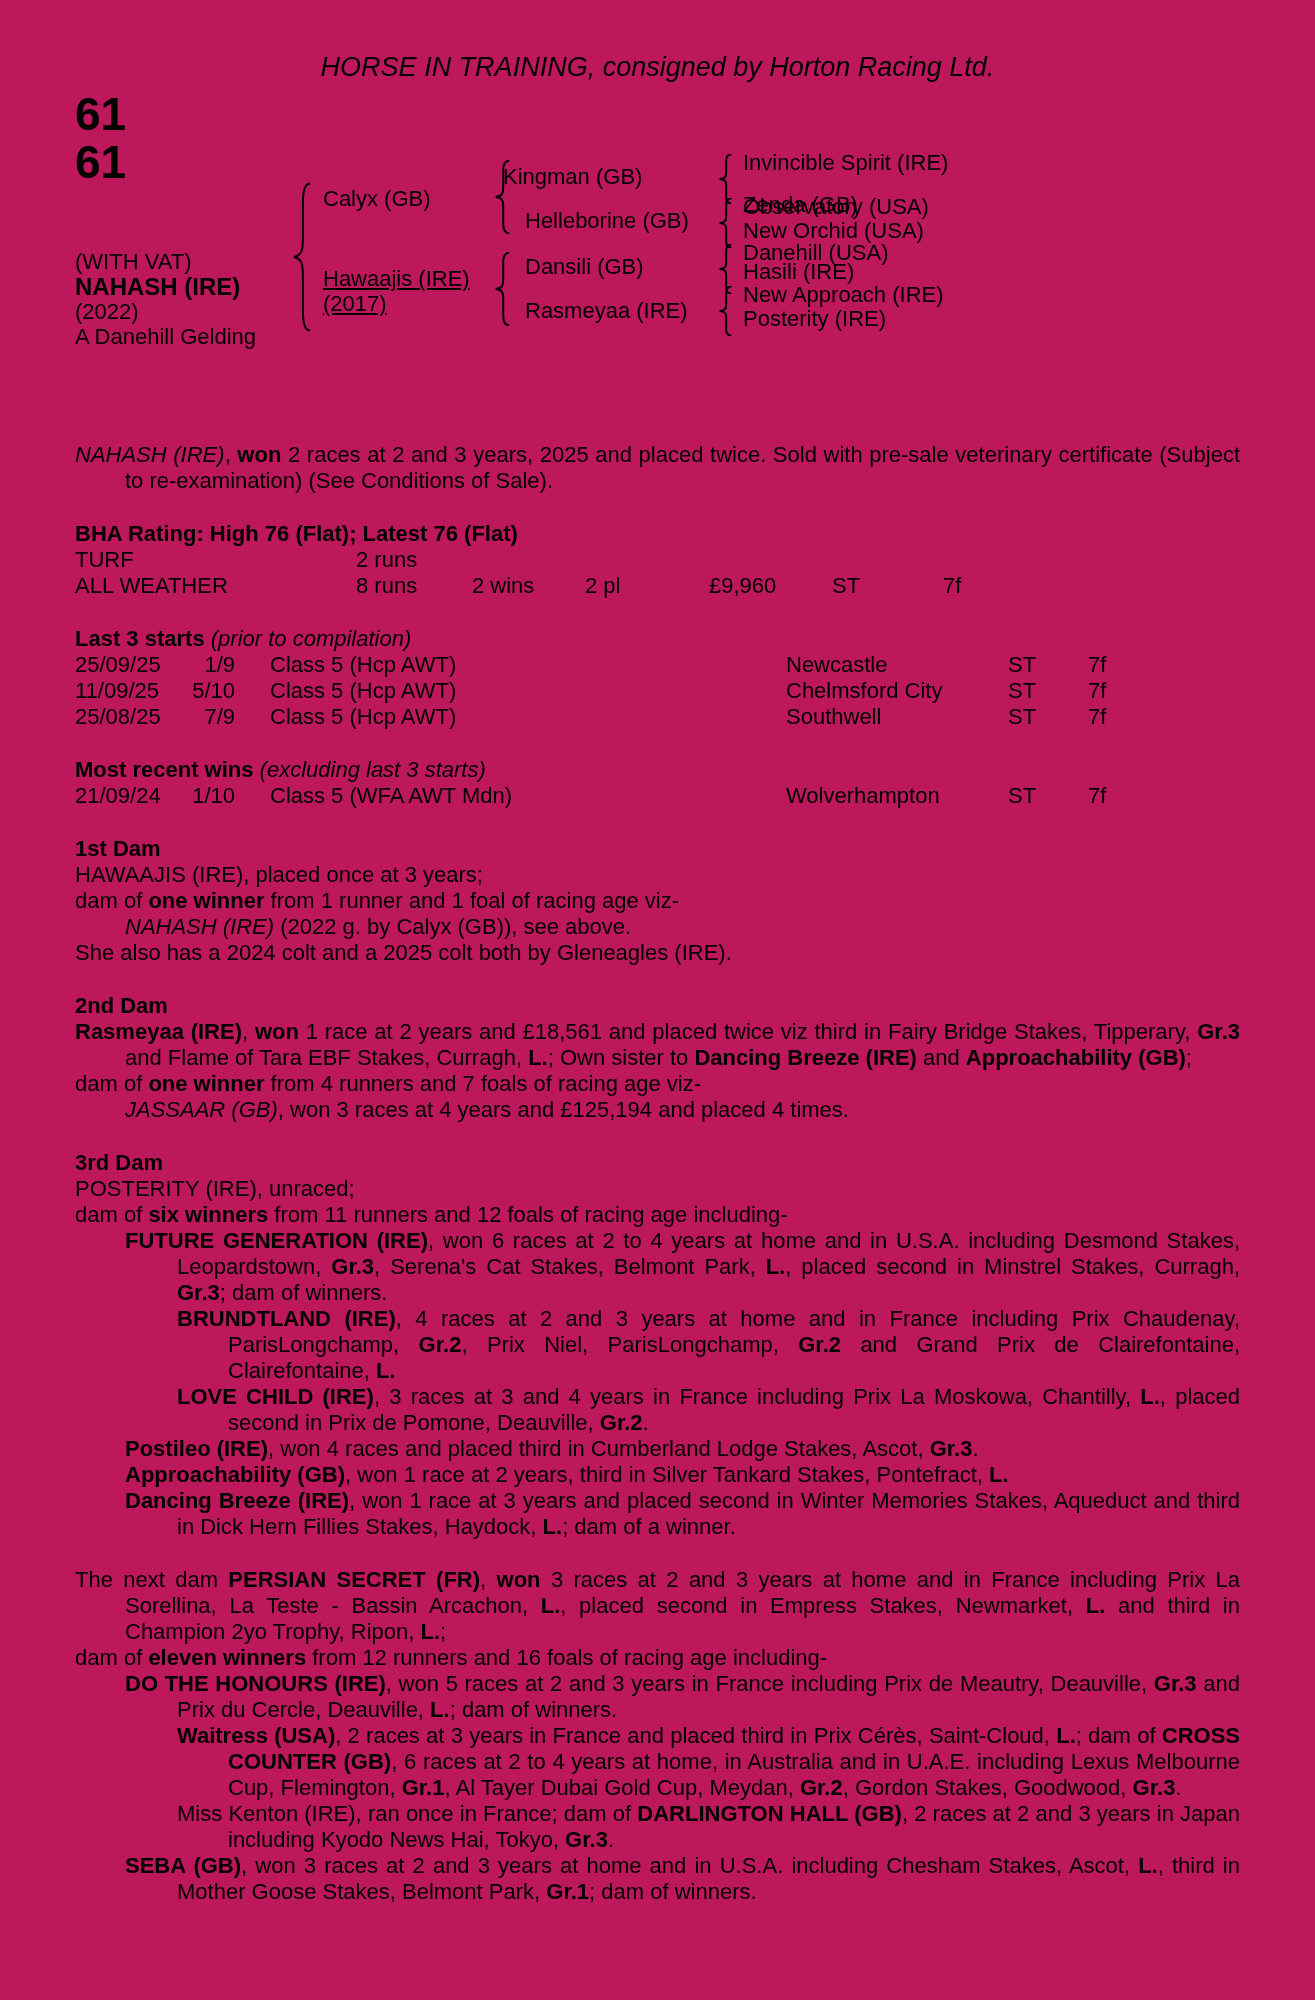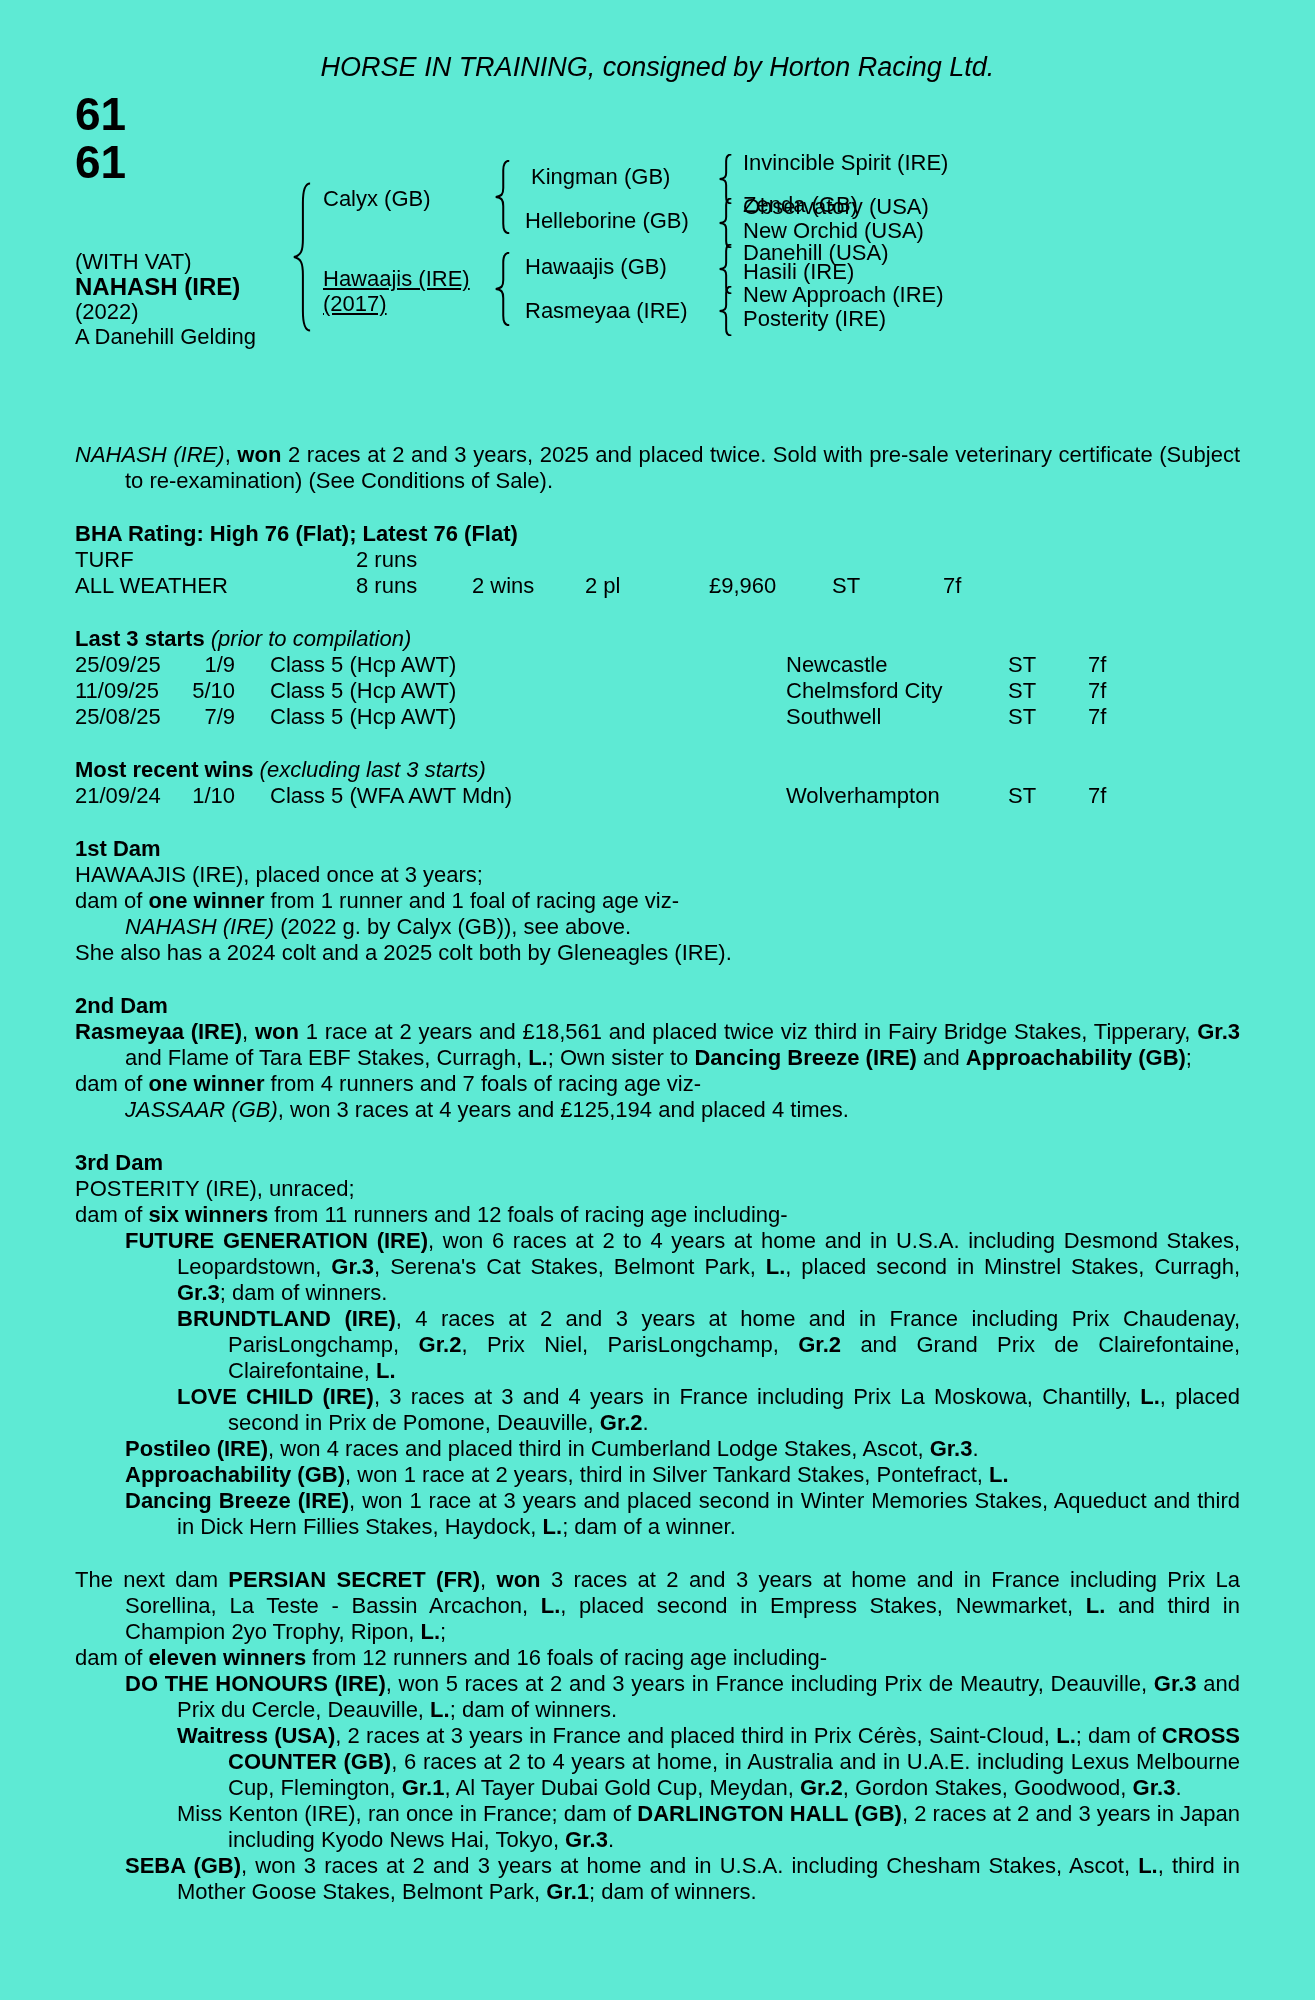--- a/index.html
+++ b/index.html
@@ -1,17 +1,17 @@
 <!DOCTYPE html>
 <html><head>
 <meta charset="utf-8">
 <style>
   html,body{margin:0;padding:0;background:#ffffff;}
   body{font-family:"Liberation Sans", sans-serif;color:#000;}
-  .page{width:1315px;height:2000px;box-sizing:border-box;padding:52px 75px 0 75px;overflow:hidden;background:#5eead4;}
+  .page{width:1315px;height:2000px;box-sizing:border-box;padding:52px 75px 0 75px;overflow:hidden;background:#be185d;}
   .b{font-weight:bold;}
   .i{font-style:italic;}
   p{margin:0;line-height:26px;font-size:22px;}
   
   .consignor{width:100%;text-align:center;font-style:italic;font-size:27px;line-height:30px;}
   .lots{display:flex;justify-content:flex-start;align-items:flex-start;margin-top:8px;height:52px;flex-direction:column;}
   .lot{font-weight:bold;font-size:46px;line-height:48px;}
   
   .pedigree{position:relative;height:192px;margin-top:14px;font-size:22px;}
   .ped-abs{position:absolute;white-space:nowrap;line-height:25px;}
@@ -65,23 +65,23 @@
       <div>(2017)</div>
     </div>
 
     <svg class="brace" style="left:420px;top:4px;width:15px;height:74px;" viewBox="0 0 20 100" preserveAspectRatio="none">
         <path d="M19 1 C13 1 11 6 11 14 L11 38 C11 46 9 49 1 50 C9 51 11 54 11 62 L11 86 C11 94 13 99 19 99"></path>
       </svg>
     <svg class="brace" style="left:420px;top:96px;width:15px;height:74px;" viewBox="0 0 20 100" preserveAspectRatio="none">
         <path d="M19 1 C13 1 11 6 11 14 L11 38 C11 46 9 49 1 50 C9 51 11 54 11 62 L11 86 C11 94 13 99 19 99"></path>
       </svg>
 
-    <div class="ped-abs" style="left:456px;top:8px;">Kingman (GB)</div>
+    <div class="ped-abs" style="left:428px;top:8px;">Kingman (GB)</div>
     <div class="ped-abs" style="left:450px;top:52px;">Helleborine (GB)</div>
-    <div class="ped-abs" style="left:450px;top:98px;">Hawaajis (GB)</div>
+    <div class="ped-abs" style="left:450px;top:98px;">Dansili (GB)</div>
     <div class="ped-abs" style="left:450px;top:142px;">Rasmeyaa (IRE)</div>
 
     <svg class="brace" style="left:644px;top:-2px;width:13px;height:50px;" viewBox="0 0 20 100" preserveAspectRatio="none">
         <path d="M19 1 C13 1 11 6 11 14 L11 38 C11 46 9 49 1 50 C9 51 11 54 11 62 L11 86 C11 94 13 99 19 99"></path>
       </svg>
     <svg class="brace" style="left:644px;top:42px;width:13px;height:50px;" viewBox="0 0 20 100" preserveAspectRatio="none">
         <path d="M19 1 C13 1 11 6 11 14 L11 38 C11 46 9 49 1 50 C9 51 11 54 11 62 L11 86 C11 94 13 99 19 99"></path>
       </svg>
     <svg class="brace" style="left:644px;top:88px;width:13px;height:50px;" viewBox="0 0 20 100" preserveAspectRatio="none">
         <path d="M19 1 C13 1 11 6 11 14 L11 38 C11 46 9 49 1 50 C9 51 11 54 11 62 L11 86 C11 94 13 99 19 99"></path>

